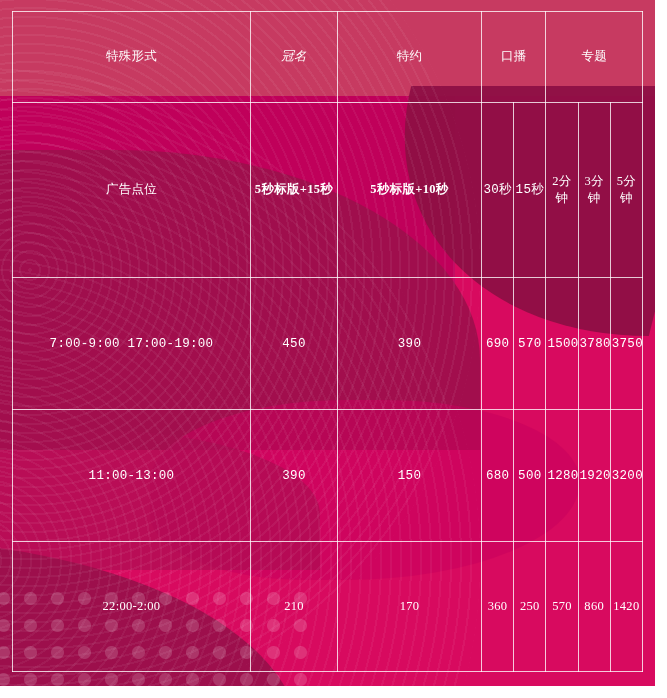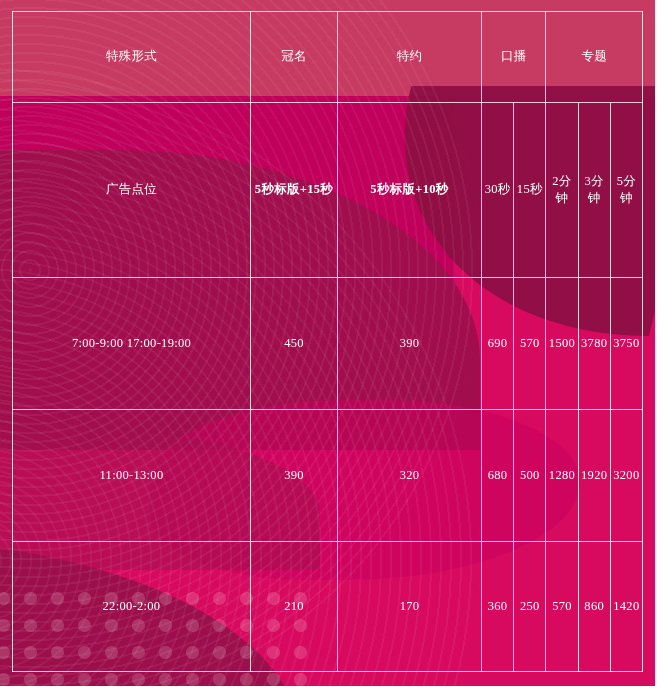--- a/index.html
+++ b/index.html
@@ -113,26 +113,26 @@
     font-size:12.5px;
     letter-spacing:.3px;
     padding:2px 1px;
     background:transparent;
   }
   .hdr td{
     font-size:13px;
     height:74px;
   }
   .subhdr td{ height:148px; }
-  .datarow td{ height:110px; }
+  .datarow td{ height:110px;font-family:Liberation Mono, monospace; }
   .lastrow td{ height:108px; }
   .c-label{ width:235px; }
-  .c-guan { width: 84px; }
+  .c-guan { width: 84px; font-style: italic; }
   .c-teyue{ width:141px; }
-  .c-num  { width: 34px; }
+  .c-num  { width: 34px; font-family: Liberation Mono, monospace; }
   .c-num3 { width: 42px; }
   .label-cell{ font-size:12.5px; }
   .sub-cell{ font-size:12px;font-weight:bold; }
   .tiny{ font-size:11.5px; }
 </style>
 </head>
 <body>
 
 <div class="poster">
 
@@ -181,21 +181,21 @@
         <td class="tiny">690</td>
         <td class="tiny">570</td>
         <td class="tiny">1500</td>
         <td class="tiny">3780</td>
         <td class="tiny">3750</td>
       </tr>
 
       <tr class="datarow">
         <td class="label-cell">11:00-13:00</td>
         <td>390</td>
-        <td>320</td>
+        <td>150</td>
         <td class="tiny">680</td>
         <td class="tiny">500</td>
         <td class="tiny">1280</td>
         <td class="tiny">1920</td>
         <td class="tiny">3200</td>
       </tr>
 
 
       <tr class="lastrow">
         <td class="label-cell">22:00-2:00</td>

